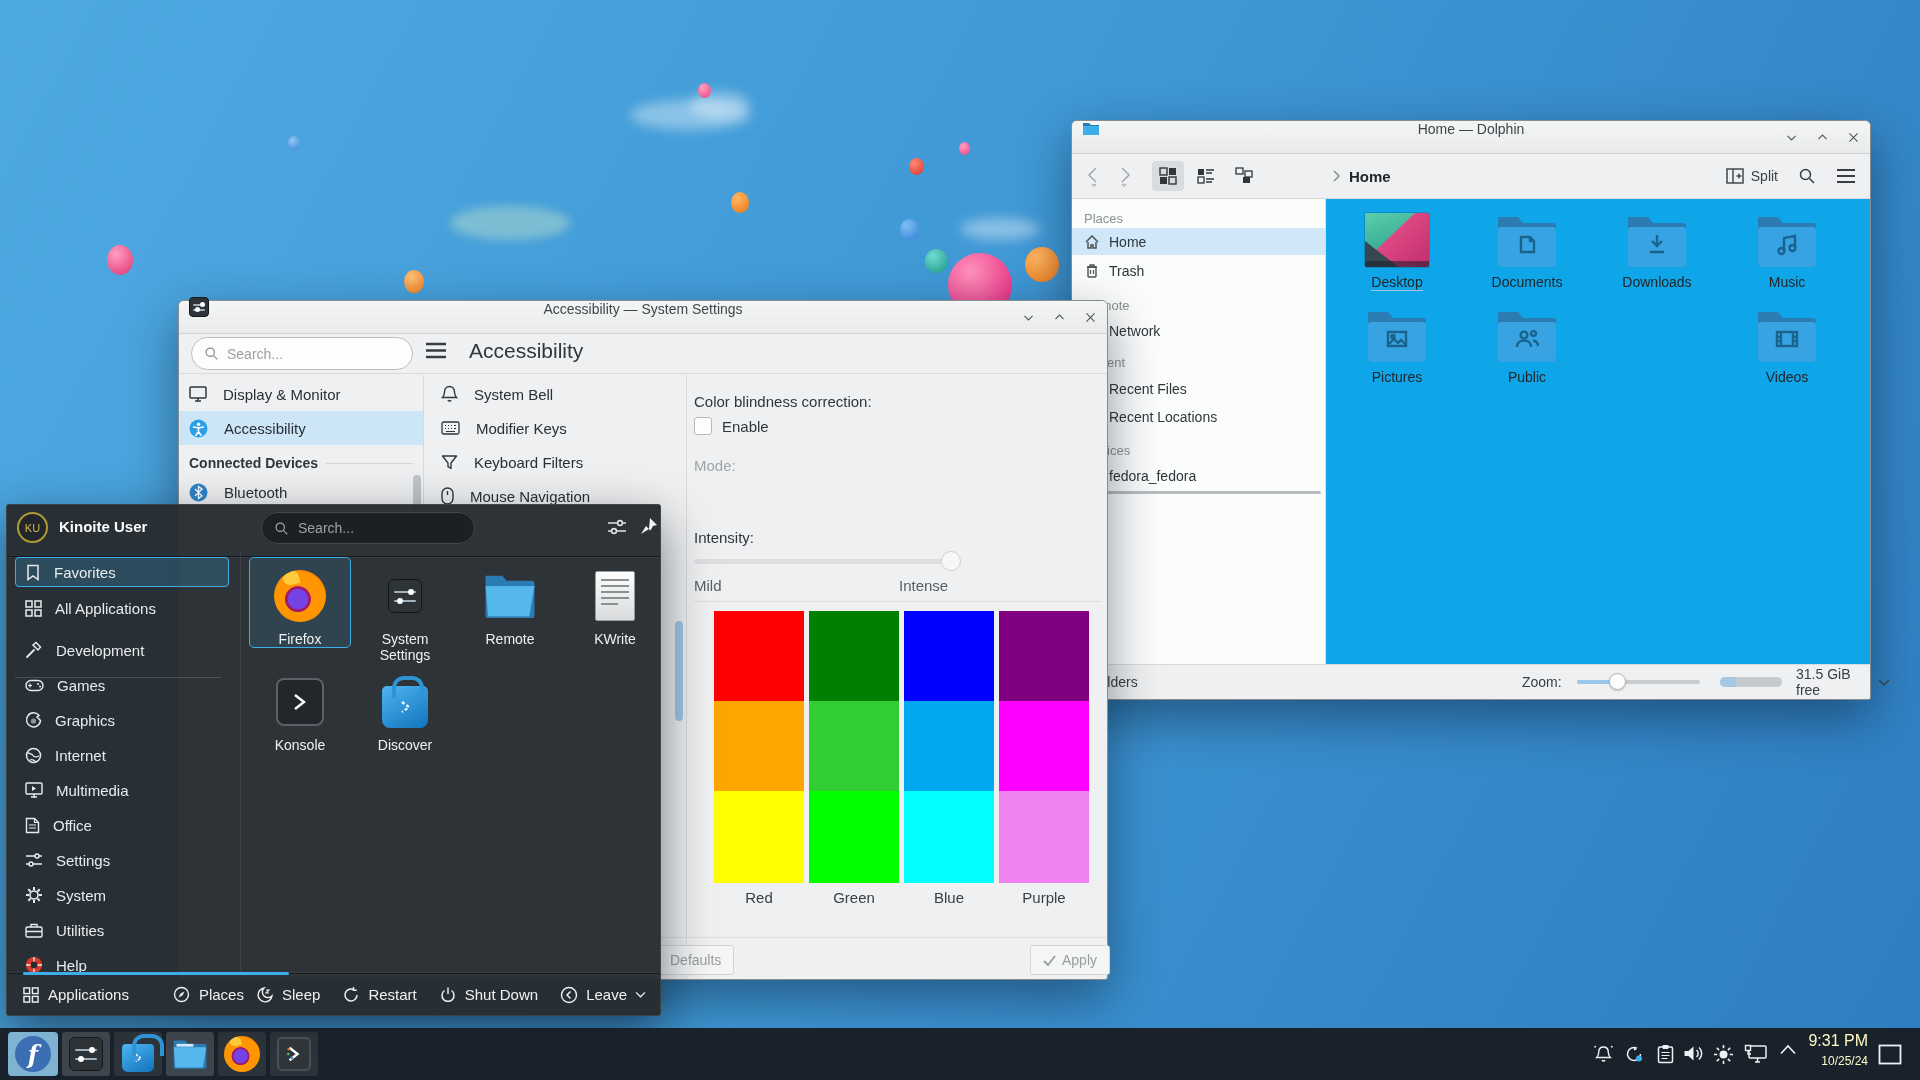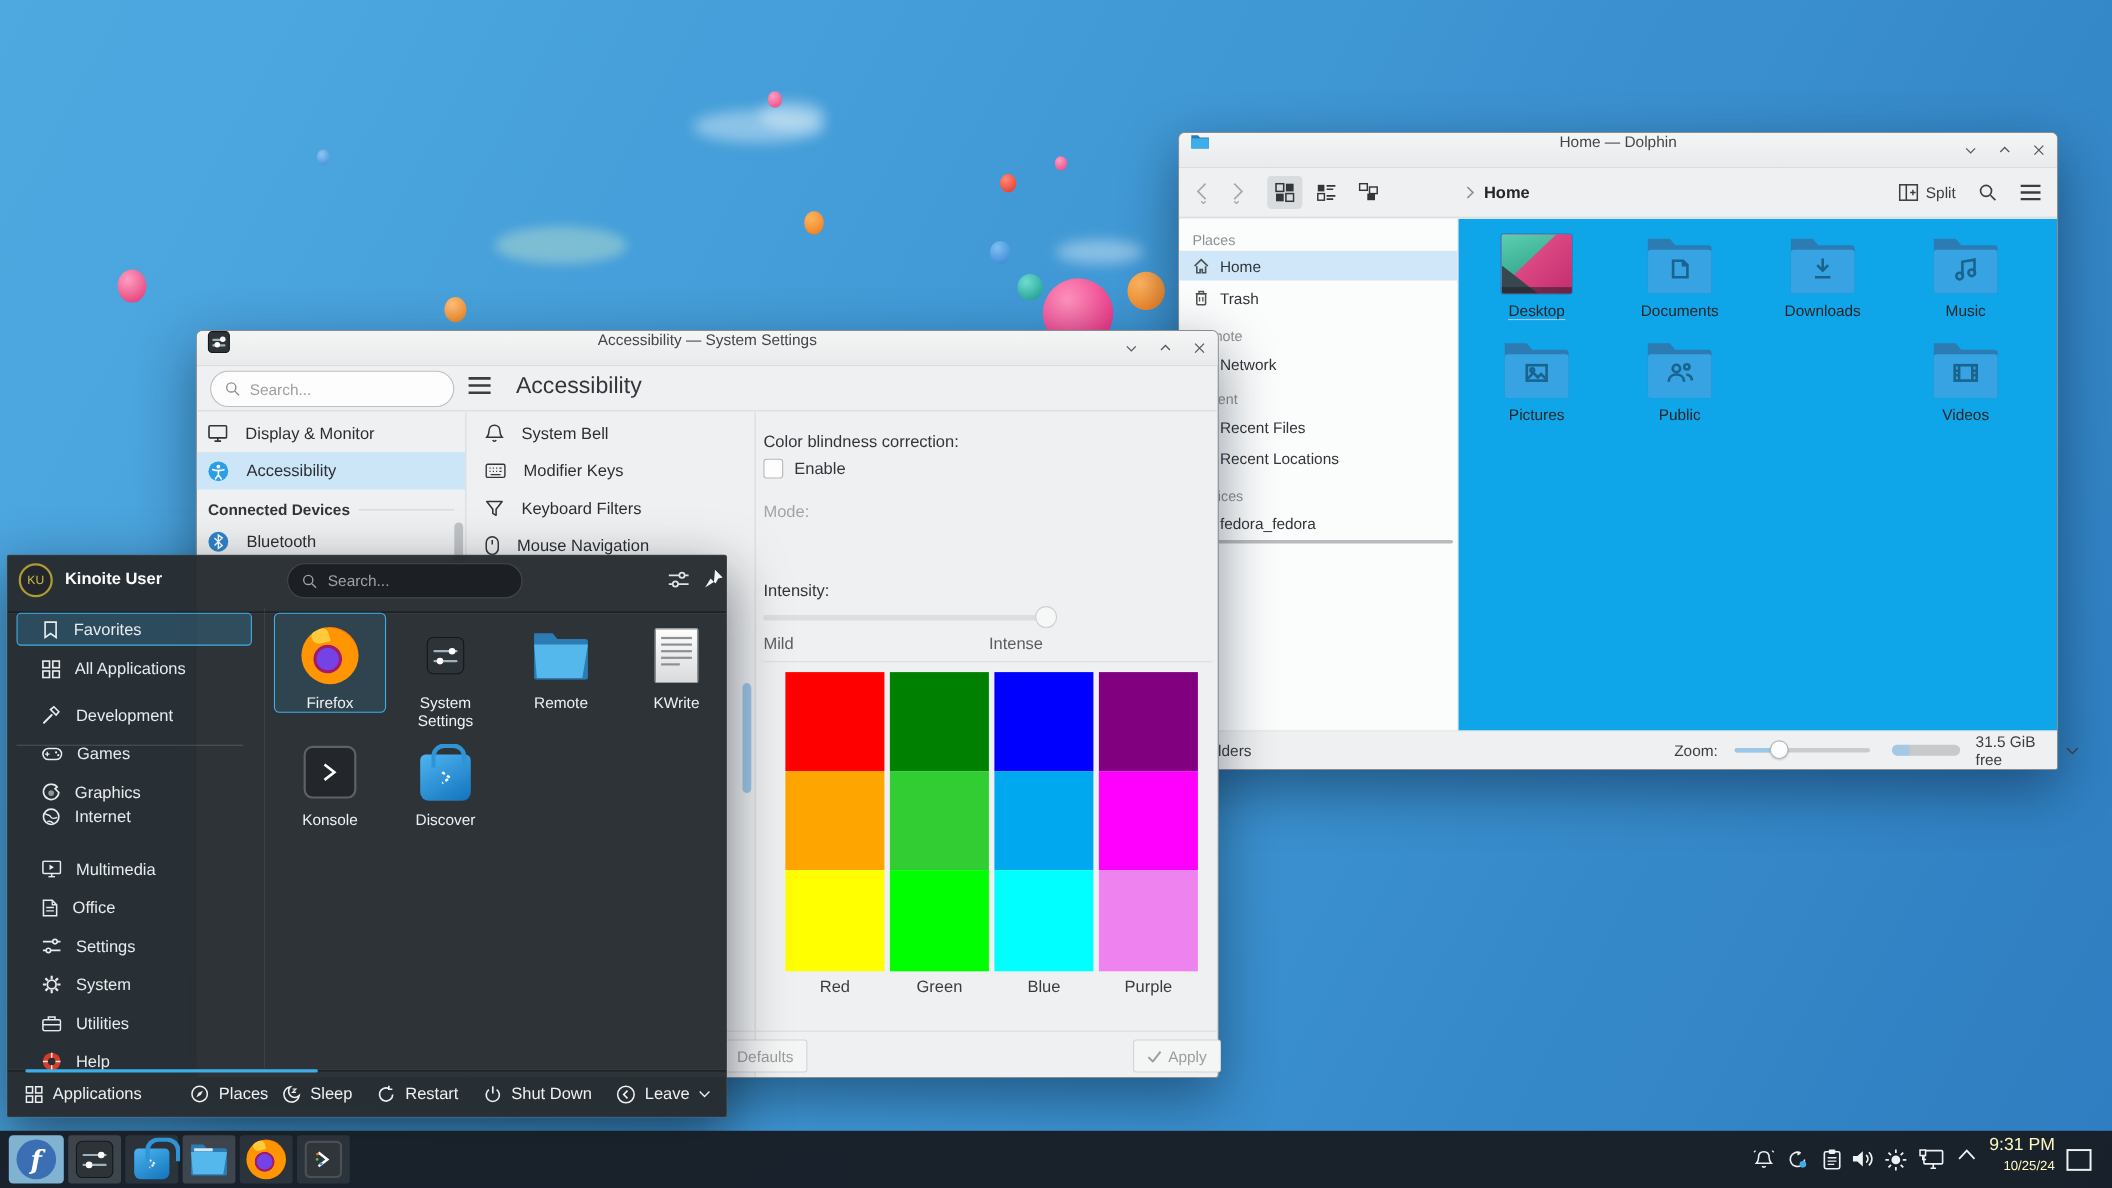--- a/index.html
+++ b/index.html
@@ -3,21 +3,21 @@
 <meta charset="utf-8">
 <style>
 *{margin:0;padding:0;box-sizing:border-box;font-family:"Liberation Sans","DejaVu Sans",sans-serif}
 html,body{width:1920px;height:1080px;overflow:hidden;background:#2e7dc0}
 #desktop{position:absolute;inset:0;background:linear-gradient(118deg,#4fa9e1 0%,#419ad6 42%,#2e7dc0 100%)}
 .cloud{position:absolute;background:rgba(255,255,255,.38);border-radius:50%;filter:blur(6px)}
 .hill{position:absolute;background:rgba(190,226,205,.45);border-radius:50%;filter:blur(5px)}
 .balloon{position:absolute;border-radius:50%}
 
 .window{position:absolute;background:#eff0f1;border:1px solid #898d90;border-radius:6px 6px 3px 3px;box-shadow:0 18px 50px rgba(5,20,40,.45)}
-.tbar{position:relative;height:32px;background:linear-gradient(#f4f5f5,#e9eaeb);border-bottom:1px solid #d0d2d3;border-radius:5px 5px 0 0;display:flex;align-items:flex-start;padding:0 10px}
+.tbar{position:relative;height:32px;background:linear-gradient(#f4f5f5,#e9eaeb);border-bottom:1px solid #d0d2d3;border-radius:5px 5px 0 0;display:flex;align-items:flex-end;padding:16px 10px}
 .tbar .ttl{position:absolute;left:60px;right:60px;text-align:center;font-size:14px;color:#42464a;white-space:nowrap}
 .wctl{position:absolute;right:10px;top:0;bottom:0;display:flex;align-items:center;gap:18px;color:#54585b}
 .wctl svg{display:block}
 svg{display:block}
 
 #dolphin{left:1071px;top:120px;width:800px;height:580px}
 #dolphin .toolbar{height:45px;display:flex;align-items:center;background:#eff0f1;border-bottom:1px solid #d8dadb;position:relative;color:#3a3e42}
 .navbtns{display:flex;align-items:flex-end;gap:10px;margin-left:12px;color:#a7aaac}
 .viewbtns{display:flex;gap:6px;margin-left:18px}
 .vbtn{width:32px;height:30px;display:flex;align-items:center;justify-content:center;border-radius:4px}
@@ -78,21 +78,21 @@
 .btn{position:absolute;height:30px;border:1px solid #d2d4d6;border-radius:3px;background:#f4f5f5;display:flex;align-items:center;justify-content:center;gap:6px;font-size:14px;color:#9b9ea0;padding:0 12px}
 
 #kickoff{position:absolute;left:6px;top:504px;width:655px;height:512px;background:rgba(39,44,49,.97);border:1px solid rgba(255,255,255,.09);border-radius:3px;box-shadow:0 18px 50px rgba(5,15,30,.55);color:#eff0f1;z-index:40}
 .khdr{position:absolute;top:0;left:0;right:0;height:52px;display:flex;align-items:center;border-bottom:1px solid rgba(0,0,0,.45);box-shadow:0 1px 0 rgba(255,255,255,.05)}
 .avatar{position:absolute;left:10px;top:7px;width:31px;height:31px;border-radius:50%;border:2px solid #ad9b33;background:#23272b;display:flex;align-items:center;justify-content:center;font-size:11px;color:#cdb94e}
 .uname{position:absolute;left:52px;top:13px;font-size:15px;font-weight:bold;color:#fcfcfc}
 .ksearch{position:absolute;left:254px;top:7px;width:214px;height:32px;border-radius:16px;background:rgba(16,18,21,.6);border:1px solid #43484d;display:flex;align-items:center;gap:9px;padding:0 12px;color:#9da2a6;font-size:14px}
 .kcfg{position:absolute;left:600px;top:13px;color:#dfe3e6}
 .kpin{position:absolute;left:632px;top:12px;color:#f2f4f5}
 .klist{position:absolute;left:8px;top:48px;width:222px}
-.krow{position:absolute;left:0;width:214px;height:30px;display:flex;align-items:center;gap:13px;padding:0 22px;font-size:15px;color:#e8ebed;border:1px solid transparent;border-radius:4px}
+.krow{position:absolute;left:0;width:214px;height:30px;display:flex;align-items:center;gap:13px;padding:0 9px;font-size:15px;color:#e8ebed;border:1px solid transparent;border-radius:4px}
 .krow.sel{background:rgba(61,174,233,.22);border-color:#3daee9}
 .krow svg{flex:none}
 .kdiv{position:absolute;left:8px;width:206px;height:1px;background:rgba(255,255,255,.16)}
 .kgrid{position:absolute;left:233px;top:48px;right:0;bottom:44px;border-left:1px solid rgba(255,255,255,.07)}
 .ktile{position:absolute;width:102px;text-align:center;font-size:14px;color:#eef1f3;border:1px solid transparent;border-radius:5px;padding-top:9px}
 .ktile .ap{height:58px;display:flex;align-items:center;justify-content:center;margin-bottom:6px}
 .ktile.sel{background:rgba(61,174,233,.14);border-color:#3daee9}
 .kfoot{position:absolute;left:0;right:0;bottom:0;height:42px;border-top:1px solid rgba(0,0,0,.4);box-shadow:0 -1px 0 rgba(255,255,255,.04);display:flex;align-items:center;font-size:15px;color:#eff0f1}
 .ktab{display:flex;align-items:center;gap:9px;margin-left:16px}
 .kact{display:flex;align-items:center;gap:8px}
@@ -584,21 +584,21 @@
           </svg>
         <span>Games</span>
       </div>
       <div class="krow" style="top:152px">
         <svg width="17" height="17" viewBox="0 0 17 17">
             <path d="M14 3.5A7 7 0 1 0 15.5 8.5L12 5z" fill="none" stroke="currentColor" stroke-width="1.5"></path>
             <circle cx="8.5" cy="9" r="2.6" fill="currentColor" opacity=".55"></circle>
           </svg>
         <span>Graphics</span>
       </div>
-      <div class="krow" style="top:174px">
+      <div class="krow" style="top:187px">
         <svg width="17" height="17" viewBox="0 0 17 17">
             <circle cx="8.5" cy="8.5" r="7" fill="none" stroke="currentColor" stroke-width="1.5"></circle>
             <path d="M3 5.5c2 2 4 1 5 3s4 1.5 6 .5M5 13c2-1 4 0 5.5 1.5" fill="none" stroke="currentColor" stroke-width="1.3"></path>
           </svg>
         <span>Internet</span>
       </div>
       <div class="krow" style="top:222px">
         <svg width="18" height="16" viewBox="0 0 18 16">
             <rect x="1" y="1" width="16" height="11" rx="1" fill="none" stroke="currentColor" stroke-width="1.4"></rect>
             <path d="M7 4l4 2.5L7 9z" fill="currentColor"></path>

